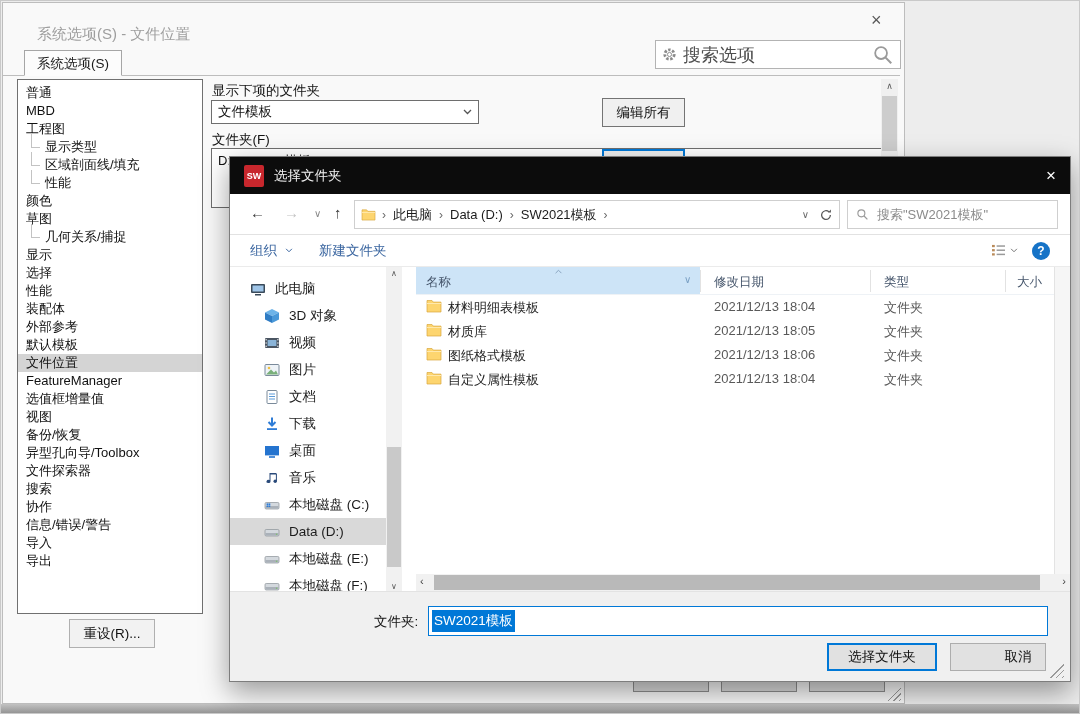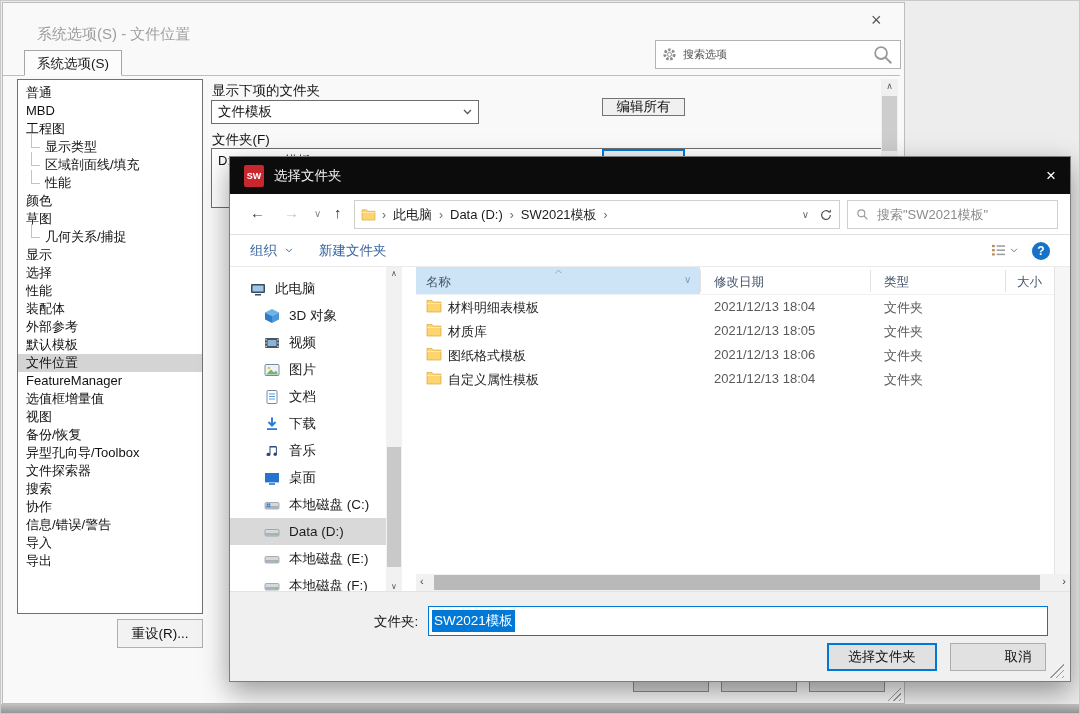--- a/index.html
+++ b/index.html
@@ -12,21 +12,21 @@
   .mw-close{left:868px;top:7px;font-size:18px;color:#595959;cursor:default;}
   .tab{left:21px;top:47px;height:26px;padding:4px 12px;background:#fcfcfc;border:1px solid #a6a6a6;border-bottom:1px solid #fcfcfc;font-size:13.5px;color:#1a1a1a;z-index:2;}
   .tabline{left:0;top:72px;width:897px;height:1px;background:#bdbdbd;}
   .listbox{left:14px;top:76px;width:186px;height:535px;background:#fff;border:1px solid #707070;overflow:hidden;padding-top:4px;}
   .sb-item{position:relative;height:18px;line-height:18px;font-size:13px;color:#111;padding-left:8px;white-space:nowrap;}
   .sb-item.ind{padding-left:27px;}
   .sb-item.ind::before{content:"";position:absolute;left:13px;top:9px;width:9px;height:1px;background:#c3c3c3;}
   .sb-item.ind::after{content:"";position:absolute;left:13px;top:-4px;width:1px;height:13px;background:#c3c3c3;}
   .sb-item.sel{background:#d4d4d4;}
   .srchbox{left:652px;top:37px;width:246px;height:29px;background:#fff;border:1px solid #b3b3b3;display:flex;align-items:center;padding:0 6px;gap:6px;}
-  .srchbox .ph{font-size:11px;color:#4f4f4f;flex:1;}
+  .srchbox .ph{font-size:18px;color:#4f4f4f;flex:1;}
   .lbl{font-size:13.5px;color:#141414;}
   .combo{left:208px;top:97px;width:268px;height:24px;background:#fff;border:1px solid #6e6e6e;font-size:13.5px;color:#111;line-height:22px;padding-left:6px;}
   .combo svg{position:absolute;right:6px;top:8px;}
   .btn{background:#f0f0f0;border:1px solid #747474;font-size:13.5px;color:#111;display:flex;align-items:center;justify-content:center;}
   .mw-scroll{left:878px;top:76px;width:17px;height:509px;background:#f0f0f0;}
   .mw-scroll .arr{position:absolute;left:0;top:2px;width:17px;text-align:center;font-size:9px;color:#5a5a5a;}
   .mw-scroll .thumb{position:absolute;left:1px;top:17px;width:15px;height:55px;background:#cdcdcd;}
   .grip{width:14px;height:14px;background:
     linear-gradient(135deg,transparent 50%,#9a9a9a 50%,#9a9a9a 55%,transparent 55%,transparent 70%,#9a9a9a 70%,#9a9a9a 75%,transparent 75%,transparent 90%,#9a9a9a 90%,#9a9a9a 95%,transparent 95%);}
   
@@ -133,34 +133,34 @@
       </span>
     </div>
 
     <div class="abs lbl" style="left:209px;top:79px;">显示下项的文件夹</div>
     <div class="abs combo">
       <span>文件模板</span>
       <svg width="9" height="6" viewBox="0 0 9 6">
           <polyline points="1,1 4.5,4.5 8,1" fill="none" stroke="#555" stroke-width="1.3"></polyline>
         </svg>
     </div>
-    <div class="abs btn" style="left:599px;top:95px;width:83px;height:18px;font-family:Liberation Serif, serif;">编辑所有</div>
+    <div class="abs btn" style="left:599px;top:95px;width:83px;height:29px;font-family:Liberation Serif, serif;">编辑所有</div>
 
     <div class="abs lbl" style="left:209px;top:128px;">文件夹(F)</div>
     <div class="abs" style="left:208px;top:145px;width:672px;height:60px;background:#fff;border:1px solid #6e6e6e;overflow:hidden;">
       <div style="font-size:13px;color:#111;padding:3px 0 0 6px;">D:\SW2021模板</div>
     </div>
     <div class="abs" style="left:599px;top:146px;width:83px;height:28px;background:#f0f0f0;border:2px solid #0078d7;"></div>
 
     <div class="abs mw-scroll">
       <div class="arr">∧</div>
       <div class="thumb"></div>
     </div>
 
-    <div class="abs btn" style="left:66px;top:616px;width:86px;height:29px;background:#f2f2f2;border-color:#b0b0b0;margin-left:48px;">重设(R)...</div>
+    <div class="abs btn" style="left:66px;top:616px;width:86px;height:29px;background:#f2f2f2;border-color:#b0b0b0;">重设(R)...</div>
 
     <div class="abs" style="left:630px;top:656px;width:76px;height:33px;background:#dcdcdc;border:1px solid #8f8f8f;"></div>
     <div class="abs" style="left:718px;top:656px;width:76px;height:33px;background:#dcdcdc;border:1px solid #8f8f8f;"></div>
     <div class="abs" style="left:806px;top:656px;width:76px;height:33px;background:#dcdcdc;border:1px solid #8f8f8f;"></div>
 
     <div class="abs grip" style="left:884px;top:684px;"></div>
   </div>
 
   <div class="abs fdlg">
 
@@ -300,35 +300,35 @@
             <svg width="16" height="16" viewBox="0 0 16 16">
               <path d="M8 1.5v7.5M4.5 6 8 9.5 11.5 6" stroke="#2e7cd6" stroke-width="2" fill="none"></path>
               <rect x="3" y="12.2" width="10" height="1.8" fill="#2e7cd6"></rect>
             </svg>
           </span>
           <span>下载</span>
         </div>
         <div class="nav-item ind">
           <span class="ic">
             <svg width="16" height="16" viewBox="0 0 16 16">
+              <rect x="1" y="3" width="14" height="9.4" fill="#2574cf"></rect>
+              <rect x="5" y="13.2" width="6" height="1.6" fill="#2574cf"></rect>
+            </svg>
+          </span>
+          <span>桌面</span>
+        </div>
+        <div class="nav-item ind">
+          <span class="ic">
+            <svg width="16" height="16" viewBox="0 0 16 16">
               <path d="M5.5 3h7v1.4h-6v7.1a2 1.6 0 1 1-1-1.4Z" fill="#2a4a7a"></path>
               <circle cx="11.2" cy="11.2" r="1.7" fill="#2a4a7a"></circle>
               <rect x="11.9" y="4" width="1" height="7.2" fill="#2a4a7a"></rect>
             </svg>
           </span>
           <span>音乐</span>
-        </div>
-        <div class="nav-item ind">
-          <span class="ic">
-            <svg width="16" height="16" viewBox="0 0 16 16">
-              <rect x="1" y="3" width="14" height="9.4" fill="#2574cf"></rect>
-              <rect x="5" y="13.2" width="6" height="1.6" fill="#2574cf"></rect>
-            </svg>
-          </span>
-          <span>桌面</span>
         </div>
         <div class="nav-item ind">
           <span class="ic">
             <svg width="16" height="16" viewBox="0 0 16 16">
               <rect x="1" y="5.5" width="14" height="6.5" rx="1.2" fill="#d4d9de" stroke="#8a9097" stroke-width=".7"></rect>
               <rect x="1.4" y="9" width="13.2" height="2.6" fill="#aab1b9"></rect>
               <rect x="2.6" y="6.4" width="1.7" height="1.7" fill="#2e7cd6"></rect>
               <rect x="4.6" y="6.4" width="1.7" height="1.7" fill="#2e7cd6"></rect>
               <rect x="2.6" y="8.4" width="1.7" height="1.7" fill="#2e7cd6"></rect>
               <rect x="4.6" y="8.4" width="1.7" height="1.7" fill="#2e7cd6"></rect>

